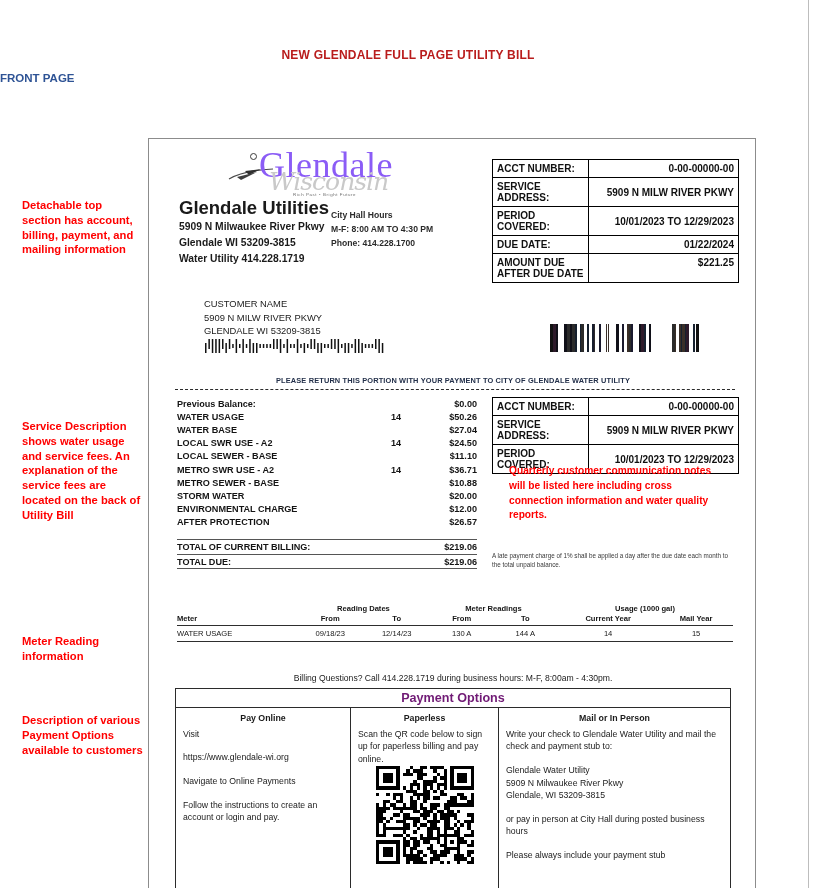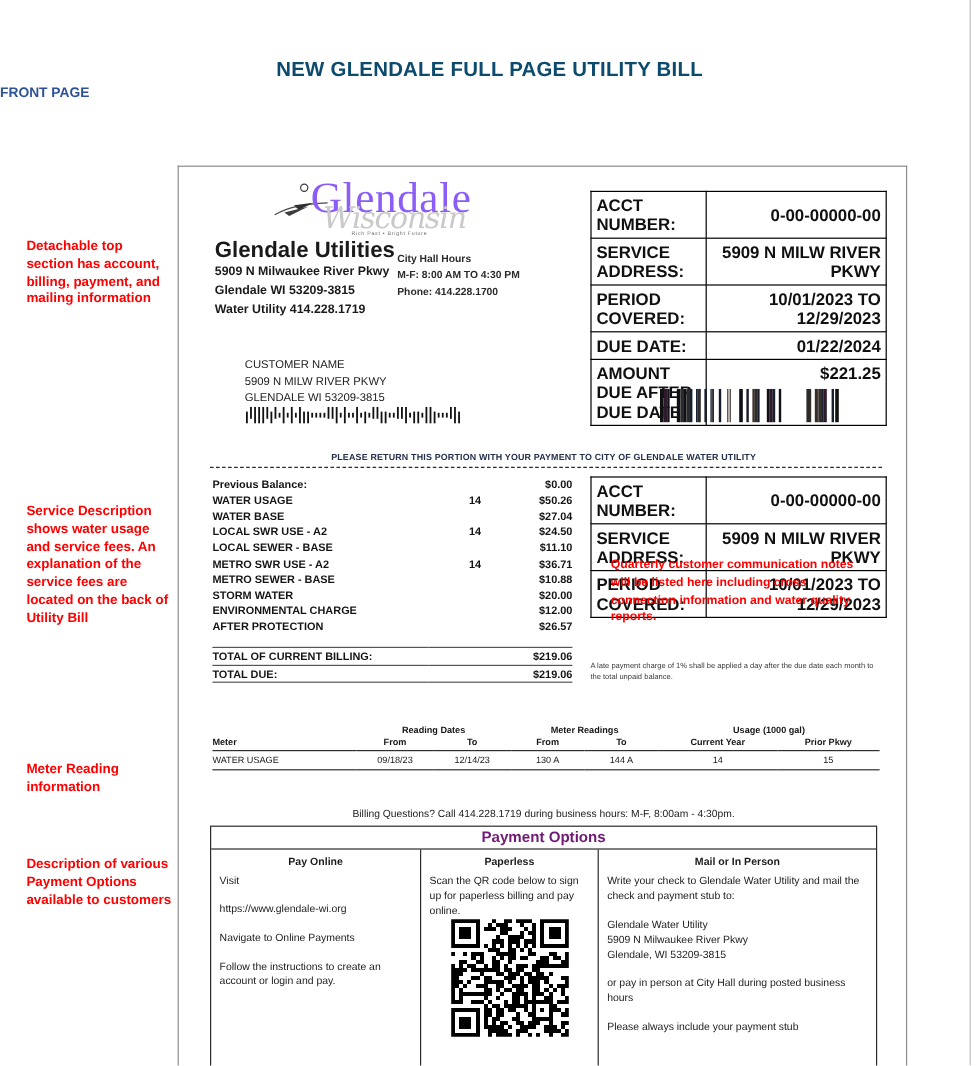--- a/index.html
+++ b/index.html
@@ -8,22 +8,22 @@
     background: #ffffff;
     font-family: "Liberation Sans", sans-serif;
     overflow: hidden;
   }
   #root { position: relative; width: 816px; height: 888px; }
 
   
   .doc-title {
     position: absolute; left: 0; top: 48px; width: 816px;
     text-align: center;
-    font-size: 17px; font-weight: bold; letter-spacing: .2px;
-    color: #0c4a6e;
+    font-size: 12px; font-weight: bold; letter-spacing: .2px;
+    color: #b91c1c;
   }
   .doc-subtitle {
     position: absolute; left: 0; top: 72px; width: 816px;
     text-align: left;
     font-size: 11.5px; font-weight: bold;
     color: #2e5395;
   }
 
   
   .annot {
@@ -104,21 +104,21 @@
   .hall-hours {
     position: absolute; left: 182px; top: 70px;
     font-size: 8.6px; font-weight: bold; color: #2b2b2b;
     line-height: 1.62;
   }
 
   
   table.acct {
     position: absolute;
     border-collapse: collapse;
-    font-size: 14px;
+    font-size: 10px;
     font-weight: bold;
     color: #101010;
   }
   table.acct td { border: 1px solid #000; padding: 3px 4px; }
   table.acct td.lbl { width: 96px; text-align: left; }
   table.acct td.val { width: 150px; text-align: right; }
   .acct-top { left: 343px; top: 20px; }
   .acct-top td { height: 16px; }
   .acct-top tr.tall td { height: 26px; vertical-align: top; }
 
@@ -502,21 +502,21 @@
           <td class="grp" colspan="2">Meter Readings</td>
           <td class="grp" colspan="2">Usage (1000 gal)</td>
         </tr>
         <tr class="hdr">
           <td class="l">Meter</td>
           <td class="c">From</td>
           <td class="c">To</td>
           <td class="c">From</td>
           <td class="c">To</td>
           <td class="c">Current Year</td>
-          <td class="c">Prior Pkwy</td>
+          <td class="c">Mail Year</td>
         </tr>
         <tr class="row">
           <td class="l">WATER USAGE</td>
           <td>09/18/23</td>
           <td>12/14/23</td>
           <td>130 A</td>
           <td>144 A</td>
           <td>14</td>
           <td>15</td>
         </tr>

